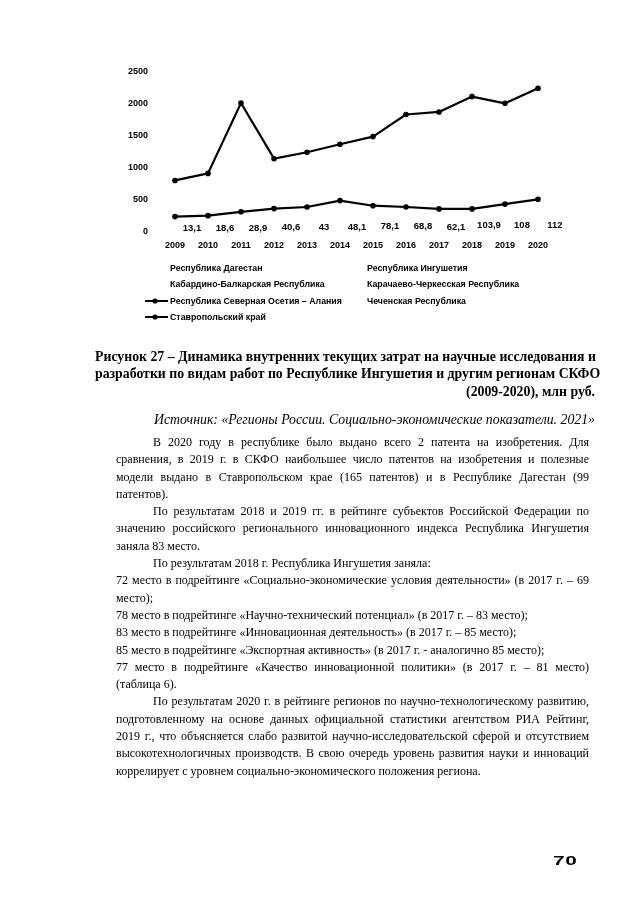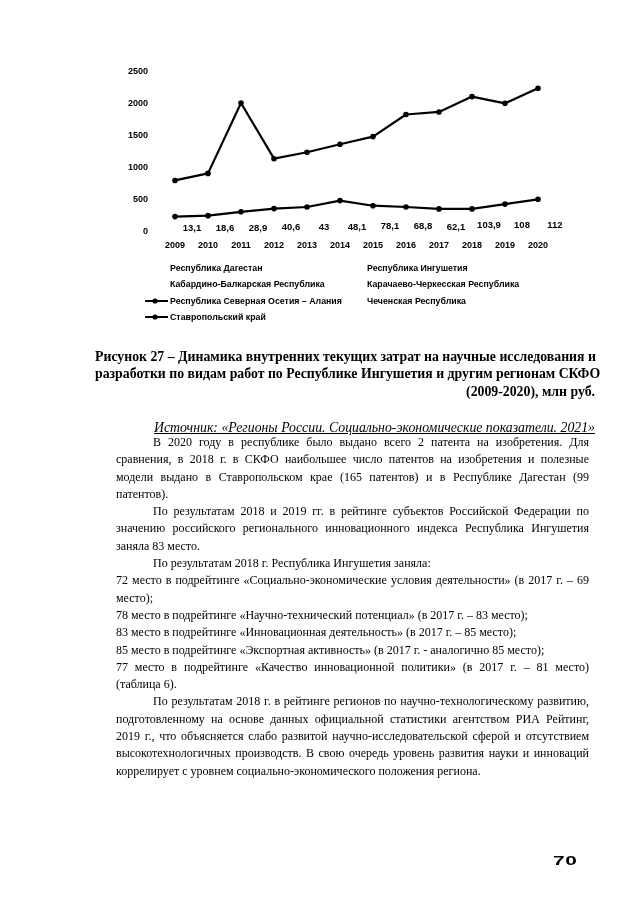--- a/index.html
+++ b/index.html
@@ -25,21 +25,21 @@
     position: absolute;
     left: 95px;
     top: 348px;
     width: 500px;
     text-align: right;
     font-family: "Liberation Serif", "DejaVu Serif", serif;
     font-size: 13.8px;
     line-height: 17.3px;
   }
   #caption .cap-line { font-weight: bold; display: block; white-space: nowrap; }
-  #caption .source { font-style: italic; display: block; white-space: nowrap; margin-top: 19px; text-decoration: underline; }
+  #caption .source { font-style: italic; display: block; white-space: nowrap; margin-top: 11px; }
 
   #body-text {
     position: absolute;
     left: 116px;
     top: 434px;
     width: 473px;
     font-family: "Liberation Serif", "DejaVu Serif", serif;
     font-size: 12px;
     line-height: 17.3px;
   }
@@ -159,35 +159,35 @@
 
   <div id="caption">
     <span class="cap-line">Рисунок 27 – Динамика внутренних текущих затрат на научные исследования и</span>
     <span class="cap-line">разработки по видам работ по Республике Ингушетия и другим регионам СКФО</span>
     <span class="cap-line">(2009-2020), млн руб.</span>
     <span class="source">Источник: «Регионы России. Социально-экономические показатели. 2021»</span>
   </div>
 
   <div id="body-text">
     <span class="ln ind">В 2020 году в республике было выдано всего 2 патента на изобретения. Для</span>
-    <span class="ln">сравнения, в 2018 г. в СКФО наибольшее число патентов на изобретения и полезные</span>
+    <span class="ln">сравнения, в 2019 г. в СКФО наибольшее число патентов на изобретения и полезные</span>
     <span class="ln">модели выдано в Ставропольском крае (165 патентов) и в Республике Дагестан (99</span>
     <span class="ln last">патентов).</span>
     <span class="ln ind">По результатам 2018 и 2019 гг. в рейтинге субъектов Российской Федерации по</span>
     <span class="ln">значению российского регионального инновационного индекса Республика Ингушетия</span>
     <span class="ln last">заняла 83 место.</span>
     <span class="ln ind last">По результатам 2018 г. Республика Ингушетия заняла:</span>
     <span class="ln">72 место в подрейтинге «Социально-экономические условия деятельности» (в 2017 г. – 69</span>
     <span class="ln last">место);</span>
     <span class="ln last">78 место в подрейтинге «Научно-технический потенциал» (в 2017 г. – 83 место);</span>
     <span class="ln last">83 место в подрейтинге «Инновационная деятельность» (в 2017 г. – 85 место);</span>
     <span class="ln last">85 место в подрейтинге «Экспортная активность» (в 2017 г. - аналогично 85 место);</span>
     <span class="ln">77 место в подрейтинге «Качество инновационной политики» (в 2017 г. – 81 место)</span>
     <span class="ln last">(таблица 6).</span>
-    <span class="ln ind">По результатам 2018 г. в рейтинге регионов по научно-технологическому развитию,</span>
+    <span class="ln ind">По результатам 2020 г. в рейтинге регионов по научно-технологическому развитию,</span>
     <span class="ln">подготовленному на основе данных официальной статистики агентством РИА Рейтинг,</span>
     <span class="ln">2019 г., что объясняется слабо развитой научно-исследовательской сферой и отсутствием</span>
     <span class="ln">высокотехнологичных производств. В свою очередь уровень развития науки и инноваций</span>
     <span class="ln last">коррелирует с уровнем социально-экономического положения региона.</span>
   </div>
 
   <div id="page-number">70</div>
 </div>
 
 </body></html>

